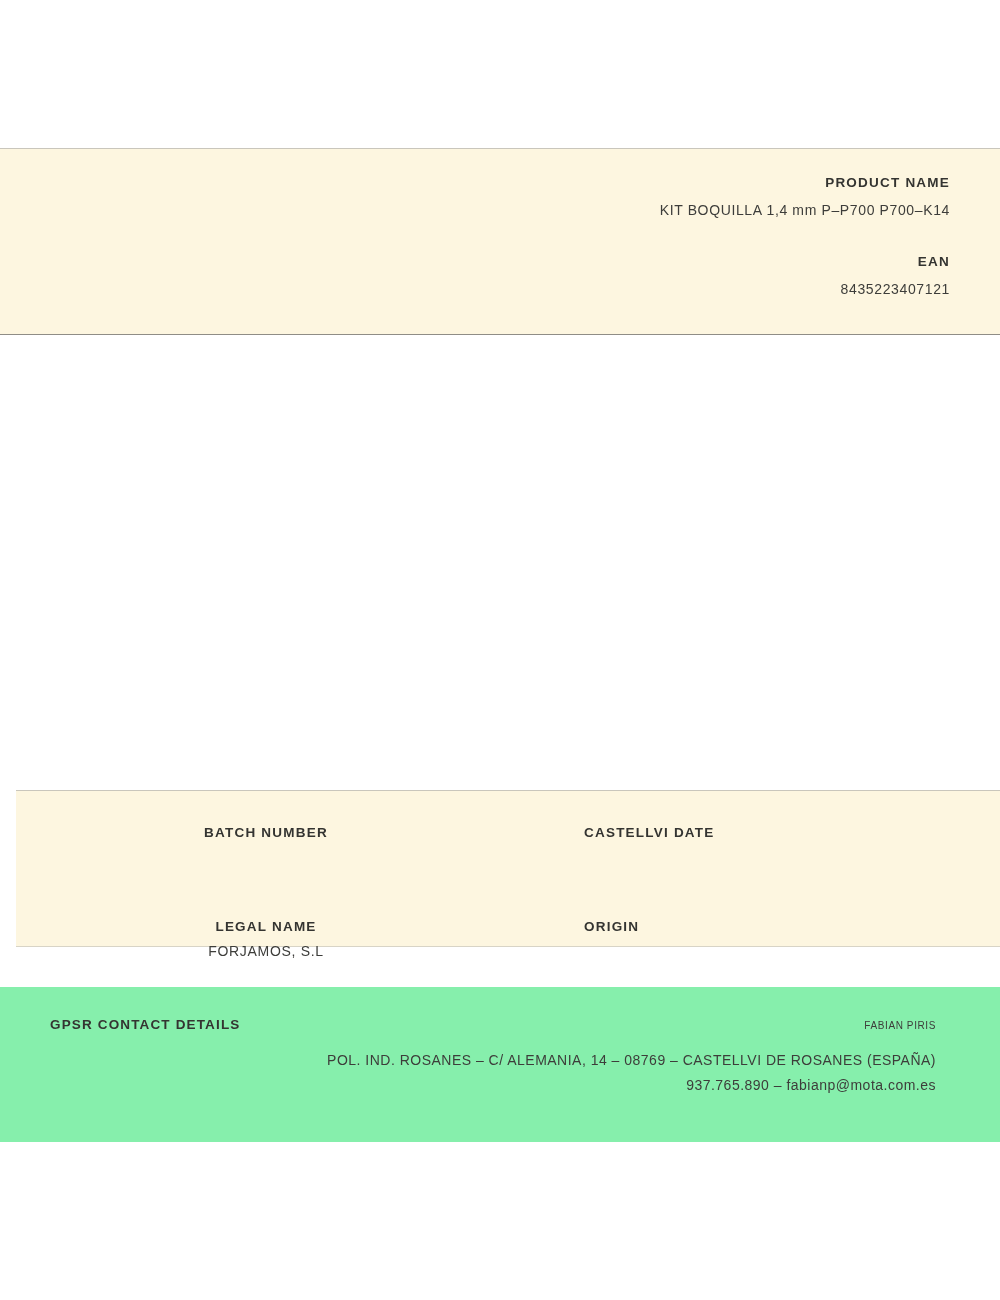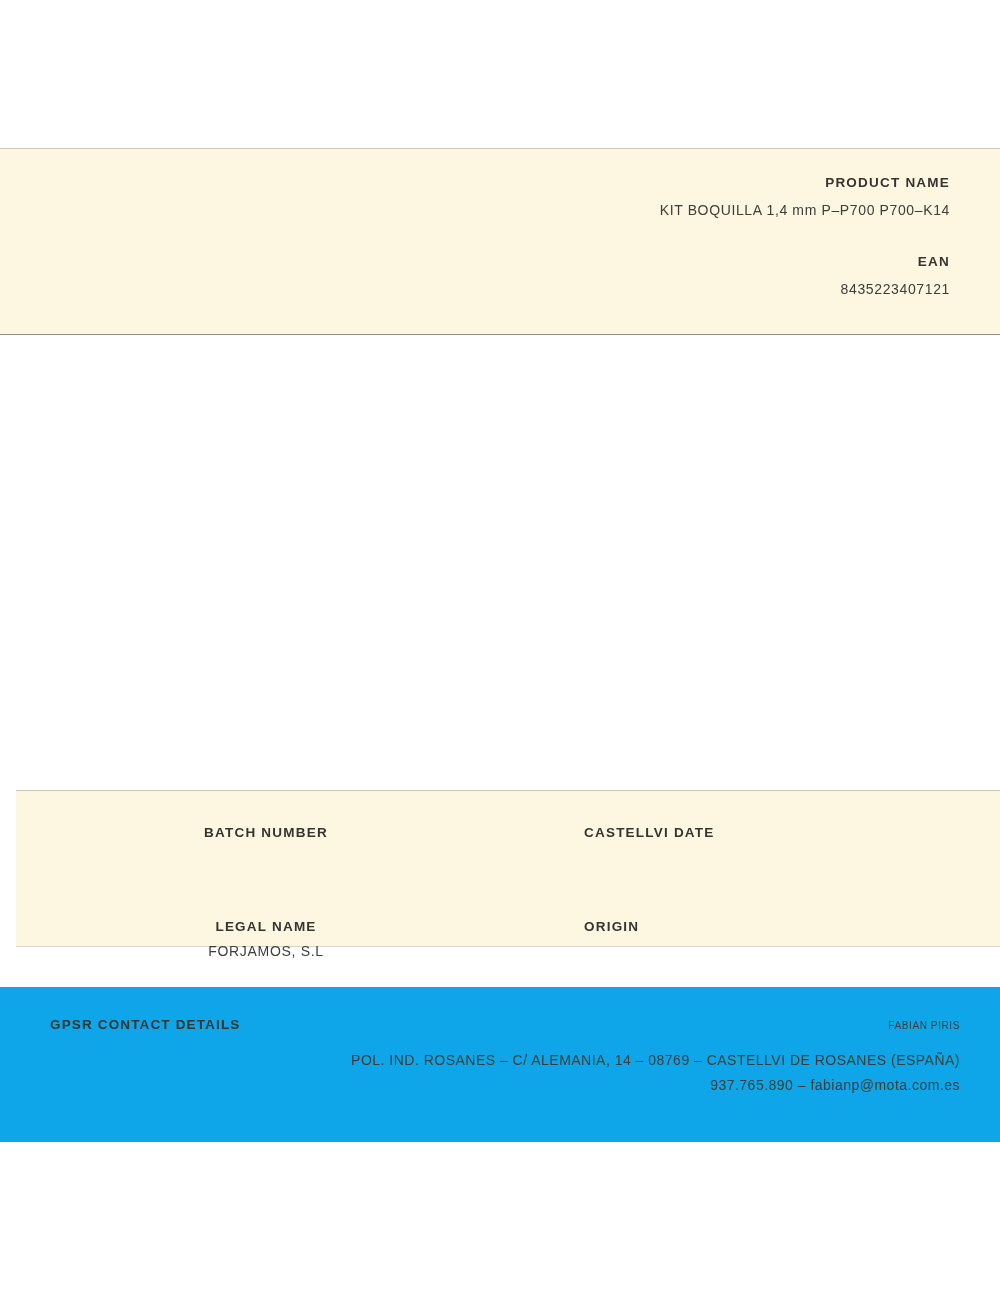--- a/index.html
+++ b/index.html
@@ -116,23 +116,23 @@
     min-height: 14px;
   }
 
   
   .band-gpsr {
     position: absolute;
     left: 0;
     top: 987px;
     width: 1000px;
     height: 155px;
-    background: #0ea5e9;
-    box-sizing: border-box;
-    padding: 30px 40px 0 50px;
+    background: #86efac;
+    box-sizing: border-box;
+    padding: 30px 64px 0 50px;
   }
   .gpsr-head {
     display: flex;
     justify-content: space-between;
     align-items: baseline;
   }
   .gpsr-title {
     font-size: 13.5px;
     font-weight: bold;
     letter-spacing: 0.085em;

